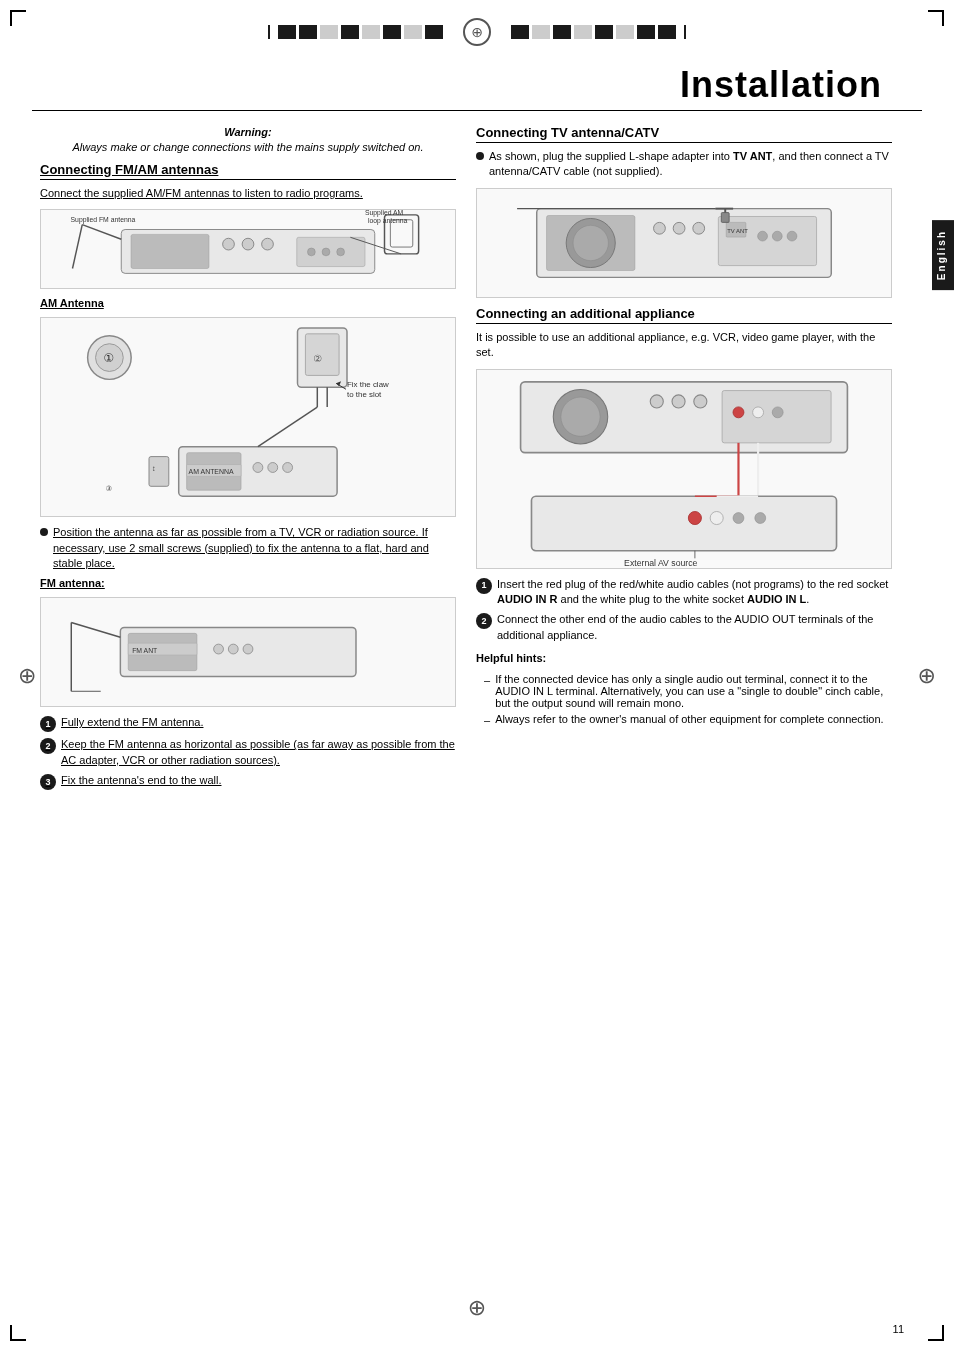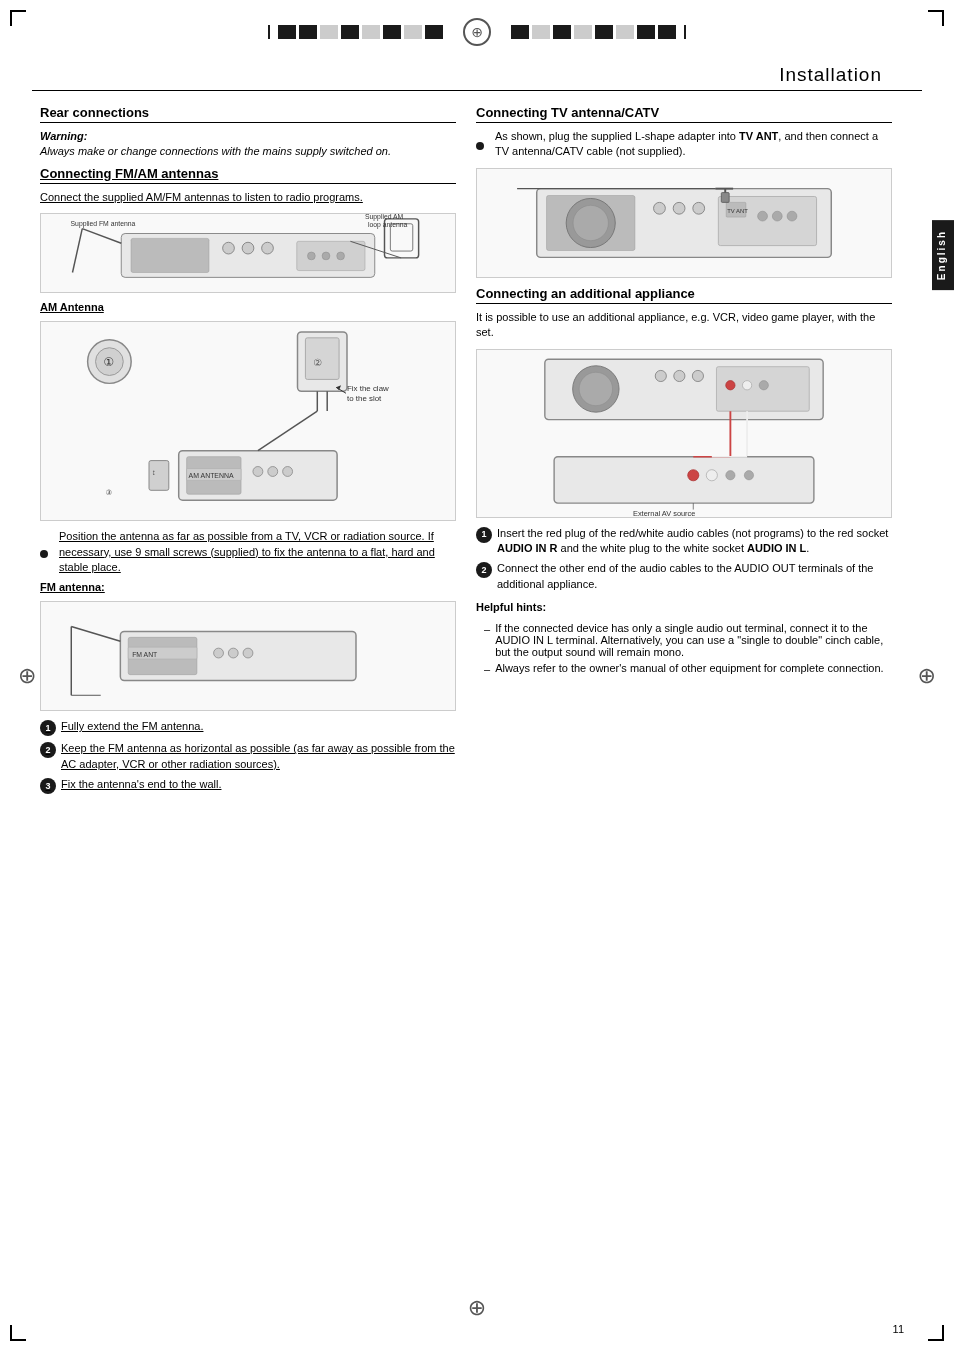--- a/index.html
+++ b/index.html
@@ -51,22 +51,22 @@
     }
 
     
     .page-title-area {
       text-align: right;
       padding: 8px 40px 4px 40px;
       border-bottom: 1px solid #000;
       margin: 0 32px;
     }
     .page-title {
-      font-size: 19px;
-      font-weight: normal;
+      font-size: 36px;
+      font-weight: bold;
       letter-spacing: 1px;
     }
 
     
     .english-tab {
       position: absolute;
       top: 220px;
       right: 0;
       width: 22px;
       background: #1a1a1a;
@@ -103,20 +103,21 @@
     .section-title {
       font-size: 13px;
       font-weight: bold;
       border-bottom: 1px solid #000;
       padding-bottom: 2px;
       margin-bottom: 6px;
     }
 
     .warning-text {
       font-style: italic;
+      text-align: center;
     }
     .warning-label {
       font-weight: bold;
       font-style: italic;
     }
 
     p {
       margin-bottom: 6px;
       line-height: 1.4;
     }
@@ -128,21 +129,21 @@
       background: #f9f9f9;
       display: flex;
       align-items: center;
       justify-content: center;
       position: relative;
       overflow: hidden;
     }
 
     .diagram-box.short { height: 80px; }
     .diagram-box.medium-h { height: 110px; }
-    .diagram-box.tall { height: 169px; }
+    .diagram-box.tall { height: 200px; }
 
     
     .am-diagram {
       border: 1px solid #ccc;
       margin: 8px 0;
       background: #f9f9f9;
       height: 200px;
       position: relative;
       display: flex;
       align-items: center;
@@ -190,22 +191,22 @@
       display: inline-block;
       width: 8px;
       height: 8px;
       border-radius: 50%;
       background: #1a1a1a;
       flex-shrink: 0;
       margin-top: 3px;
     }
     .bullet-item {
       display: flex;
-      align-items: center;
-      gap: 11px;
+      align-items: flex-start;
+      gap: 5px;
       margin-bottom: 5px;
       line-height: 1.4;
     }
 
     .bold { font-weight: bold; }
     .italic { }
 
     
     .bottom-compass {
       position: absolute;
@@ -298,21 +299,20 @@
 
 <div class="page-title-area">
   <span class="page-title">Installation</span>
 </div>
 
 <div class="main-content">
 
   <div class="left-col">
 
     <div>
-      <div class="section-title">Rear connections</div>
       <p class="warning-text">
         <span class="warning-label">Warning:</span><br>
         <span>Always make or change connections with the mains supply switched on.</span>
       </p>
     </div>
 
     <div style="text-decoration:underline;">
       <div class="section-title">Connecting FM/AM antennas</div>
       <p>Connect the supplied AM/FM antennas to listen to radio programs.</p>
 
@@ -386,21 +386,21 @@
           </g>
           <text x="46" y="175" font-size="7.5" fill="#444" font-family="Arial">③</text>
 
           <rect x="90" y="140" width="20" height="30" rx="2" fill="#d0d0d0" stroke="#888" stroke-width="1"></rect>
           <text x="93" y="155" font-size="8" fill="#333" font-family="Arial">↕</text>
         </svg>
       </div>
 
       <div class="bullet-item">
         <span class="bullet-circle"></span>
-        <span>Position the antenna as far as possible from a TV, VCR or radiation source. If necessary, use 9 small screws (supplied) to fix the antenna to a flat, hard and stable place.</span>
+        <span>Position the antenna as far as possible from a TV, VCR or radiation source. If necessary, use 2 small screws (supplied) to fix the antenna to a flat, hard and stable place.</span>
       </div>
 
       <div class="sub-label">FM antenna:</div>
 
       <div class="diagram-box medium-h">
         <svg viewBox="0 0 380 110" width="100%" height="100%" xmlns="http://www.w3.org/2000/svg">
 
           <rect x="60" y="30" width="240" height="50" rx="4" fill="#e8e8e8" stroke="#888" stroke-width="1.5"></rect>
           <rect x="68" y="36" width="70" height="38" rx="2" fill="#bbb" stroke="#999" stroke-width="0.5"></rect>
           <rect x="68" y="46" width="70" height="12" rx="1" fill="#ccc" stroke="#aaa" stroke-width="0.5"></rect>

